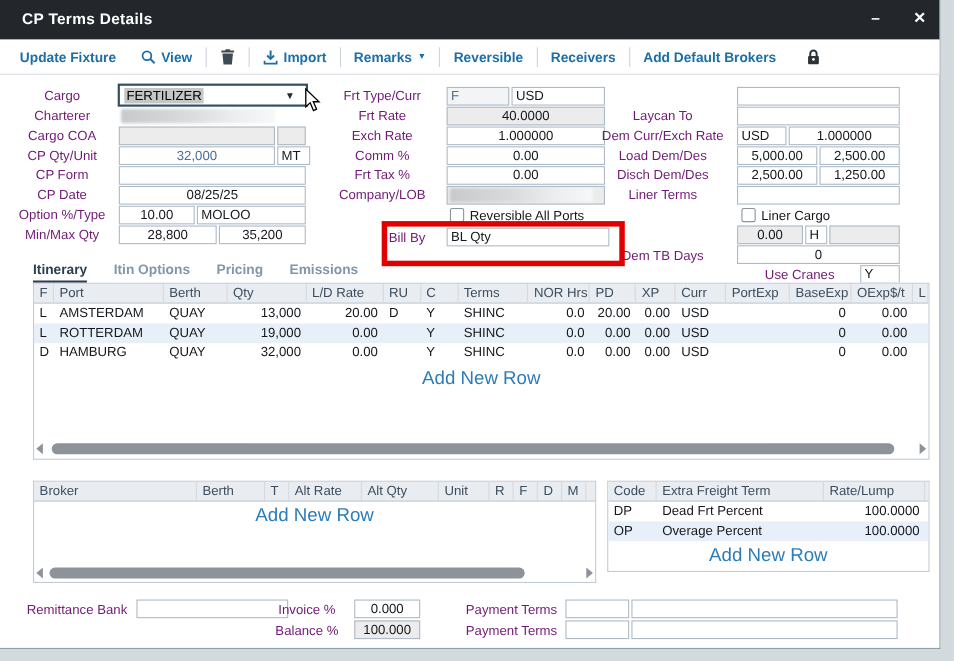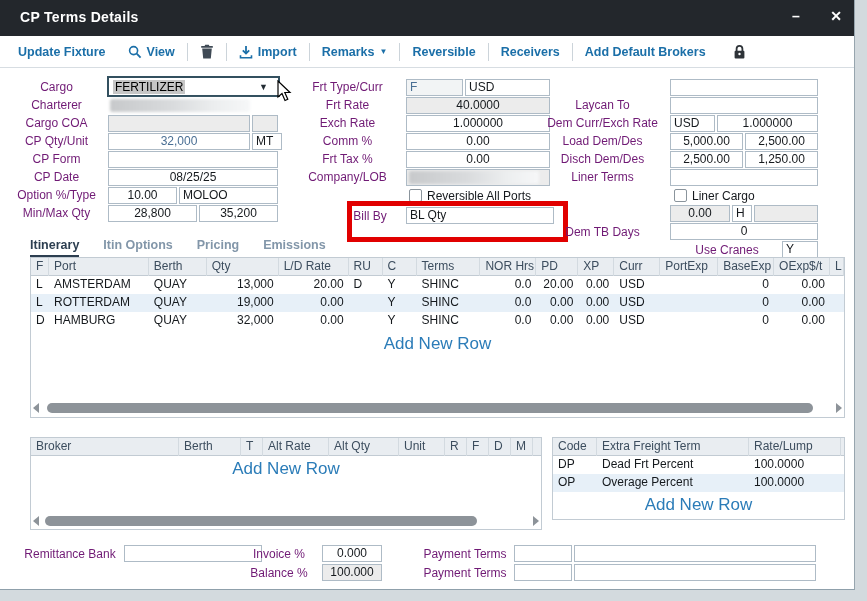--- a/index.html
+++ b/index.html
@@ -49,21 +49,21 @@
 
   
   .c0{width:18px}.c1{width:100px}.c2{width:58px}.c3{width:72px;}.c4{width:70px}.c5{width:34px}.c6{width:34px}.c7{width:64px}.c8{width:56px}.c9{width:42px}.c10{width:36px}.c11{width:46px}.c12{width:58px}.c13{width:56px}.c14{width:56px}.c15{width:14px}
   .grow .c3,.grow .c4,.grow .c8,.grow .c9,.grow .c10,.grow .c12,.grow .c13,.grow .c14{text-align:right}
 
   
   .b0{width:148px}.b1{width:62px}.b2{width:22px}.b3{width:66px}.b4{width:70px}.b5{width:46px}.b6{width:22px}.b7{width:22px}.b8{width:22px}.b9{width:22px}
 
   
   .e0{width:44px}.e1{width:152px}.e2{width:92px}
-  .grow .e2{text-align:left}
+  .grow .e2{text-align:right}
 
   
   .hsb { position:absolute; height:14px; display:flex; align-items:center; }
   .arr { width:0; height:0; border-top:5px solid transparent; border-bottom:5px solid transparent; }
   .arr.left { border-right:6px solid #8d9399; }
   .arr.right { border-left:6px solid #8d9399; }
   .thumb { height:10px; background:#8d9399; border-radius:5px; }
 
   
   .redbox { position:absolute; left:347px; top:201px; width:221px; height:41px; border:5px solid #e10000; pointer-events:none; }

